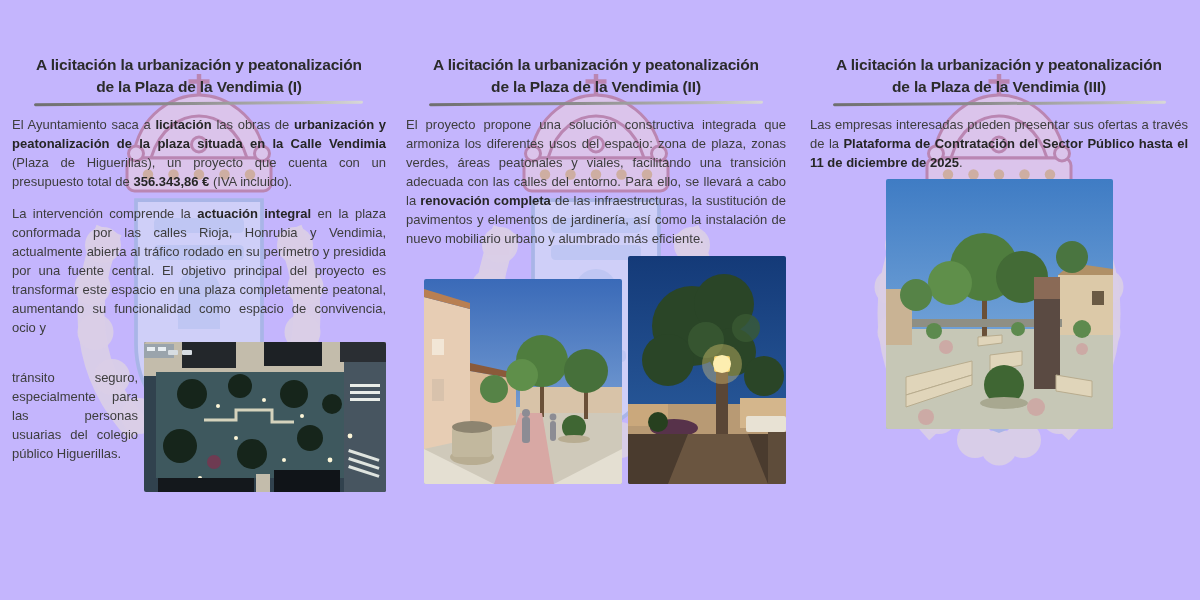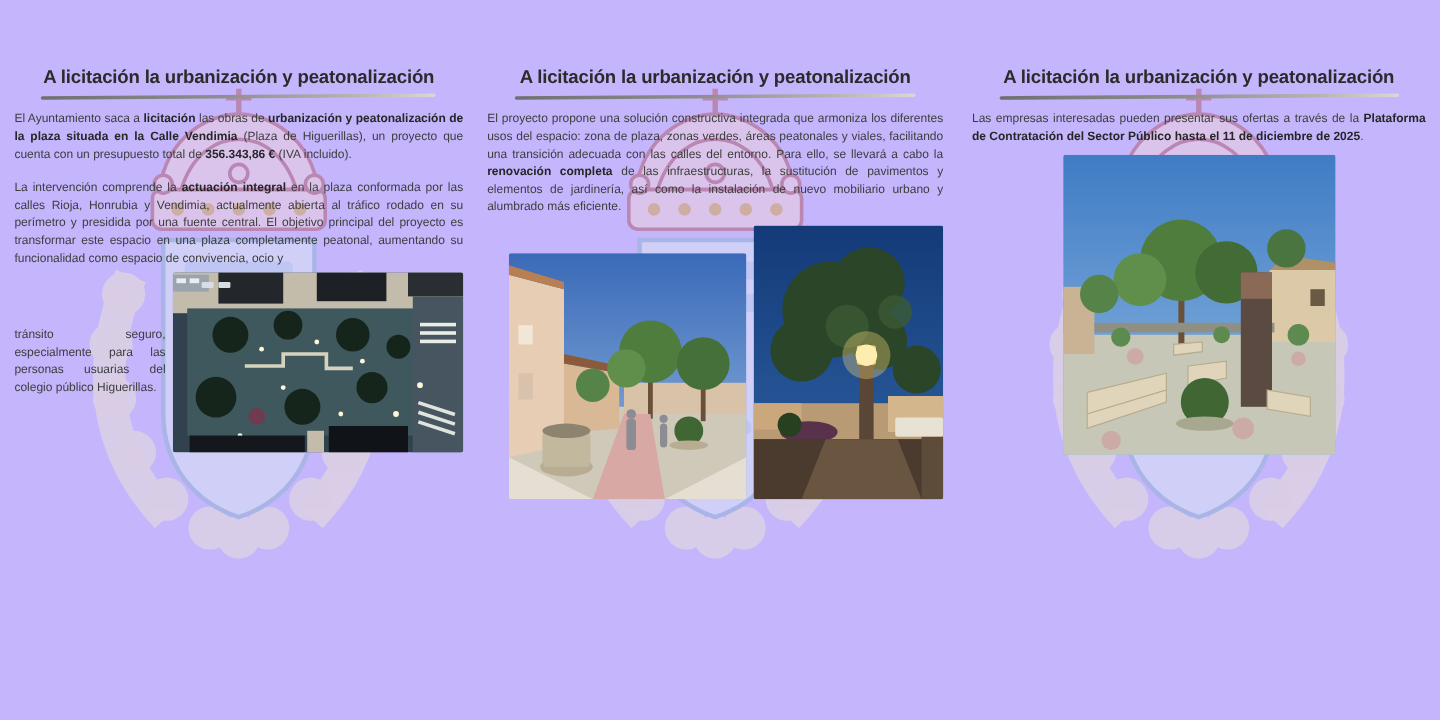--- a/index.html
+++ b/index.html
@@ -16,21 +16,21 @@
                width:300px; height:480px; z-index:2; pointer-events:none; opacity:.5; }
 
   .col-content { position:relative; z-index:3; }
 
   .title { text-align:center; font-weight:bold; font-size:15.5px; line-height:1.45;
            color:#2b2b2b; letter-spacing:-0.15px; white-space:nowrap; }
   .title-underline { width:88%; height:3px; margin:3px auto 11px auto; border-radius:2px;
            transform:rotate(-0.4deg);
            background:linear-gradient(90deg,#6f6f6f 0%,#8d8d8d 45%,#b5b5b5 80%,#d8d8d8 100%); }
 
-  .para { font-size:10px; line-height:1.46; color:#3d3d3d; text-align:justify; }
+  .para { font-size:13px; line-height:1.46; color:#3d3d3d; text-align:justify; }
   .para b { color:#262626; }
   .para + .para { margin-top:13px; }
 
   .scene { display:block; border-radius:2px; }
   .img-frame { position:relative; z-index:1; font-size:0; }
 
   .wrap-row { display:flex; margin-top:4px; align-items:center; }
   .wrap-row .side-text { flex:0 0 132px; padding-right:6px; }
   .wrap-row .img-frame { flex:1; }
 
@@ -96,20 +96,21 @@
 
 <div class="page">
 
   <div class="column col-1">
     <svg class="watermark" viewBox="0 0 200 270" preserveAspectRatio="xMidYMin meet">
         <use href="#coa"></use>
       </svg>
     <div class="col-content">
       <div class="title">
         <div>A licitación la urbanización y peatonalización</div>
+        <div>de la Plaza de la Vendimia (I)</div>
       </div>
       <div class="title-underline"></div>
 
       <div class="para"><span>El Ayuntamiento saca a </span><b>licitación</b><span> las obras de </span><b>urbanización y peatonalización de la plaza situada en la Calle Vendimia</b><span> (Plaza de Higuerillas), un proyecto que cuenta con un presupuesto total de </span><b>356.343,86 €</b><span> (IVA incluido).</span></div>
       <div class="para"><span>La intervención comprende la </span><b>actuación integral</b><span> en la plaza conformada por las calles Rioja, Honrubia y Vendimia, actualmente abierta al tráfico rodado en su perímetro y presidida por una fuente central. El objetivo principal del proyecto es transformar este espacio en una plaza completamente peatonal, aumentando su funcionalidad como espacio de convivencia, ocio y</span></div>
 
       <div class="wrap-row">
         <div class="para side-text"><span>tránsito seguro, especialmente para las personas usuarias del colegio público Higuerillas.</span></div>
         <div class="img-frame">
           <svg class="scene" width="242" height="150" viewBox="0 0 242 150">
@@ -167,20 +168,21 @@
     </div>
   </div>
 
   <div class="column col-2">
     <svg class="watermark" viewBox="0 0 200 270" preserveAspectRatio="xMidYMin meet">
         <use href="#coa"></use>
       </svg>
     <div class="col-content">
       <div class="title">
         <div>A licitación la urbanización y peatonalización</div>
+        <div>de la Plaza de la Vendimia (II)</div>
       </div>
       <div class="title-underline"></div>
 
       <div class="para"><span>El proyecto propone una solución constructiva integrada que armoniza los diferentes usos del espacio: zona de plaza, zonas verdes, áreas peatonales y viales, facilitando una transición adecuada con las calles del entorno. Para ello, se llevará a cabo la </span><b>renovación completa</b><span> de las infraestructuras, la sustitución de pavimentos y elementos de jardinería, así como la instalación de nuevo mobiliario urbano y alumbrado más eficiente.</span></div>
 
       <div class="img-row">
         <div class="img-frame">
           <svg class="scene" width="198" height="205" viewBox="0 0 198 205">
             <defs>
               <linearGradient id="sky2" x1="0" y1="0" x2="0" y2="1">
@@ -262,20 +264,21 @@
     </div>
   </div>
 
   <div class="column col-3">
     <svg class="watermark" viewBox="0 0 200 270" preserveAspectRatio="xMidYMin meet">
         <use href="#coa"></use>
       </svg>
     <div class="col-content">
       <div class="title">
         <div>A licitación la urbanización y peatonalización</div>
+        <div>de la Plaza de la Vendimia (III)</div>
       </div>
       <div class="title-underline"></div>
 
       <div class="para"><span>Las empresas interesadas pueden presentar sus ofertas a través de la </span><b>Plataforma de Contratación del Sector Público hasta el 11 de diciembre de 2025</b><span>.</span></div>
 
       <div class="center-img">
         <div class="img-frame">
           <svg class="scene" width="227" height="250" viewBox="0 0 227 250">
             <defs>
               <linearGradient id="sky4" x1="0" y1="0" x2="0" y2="1">

